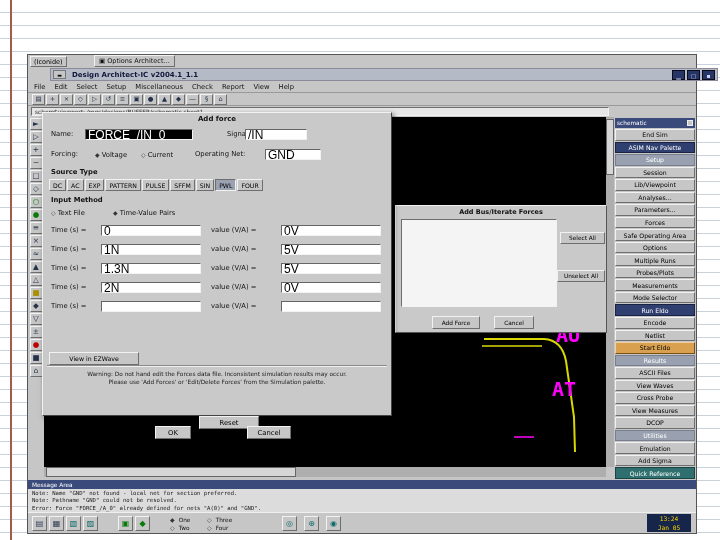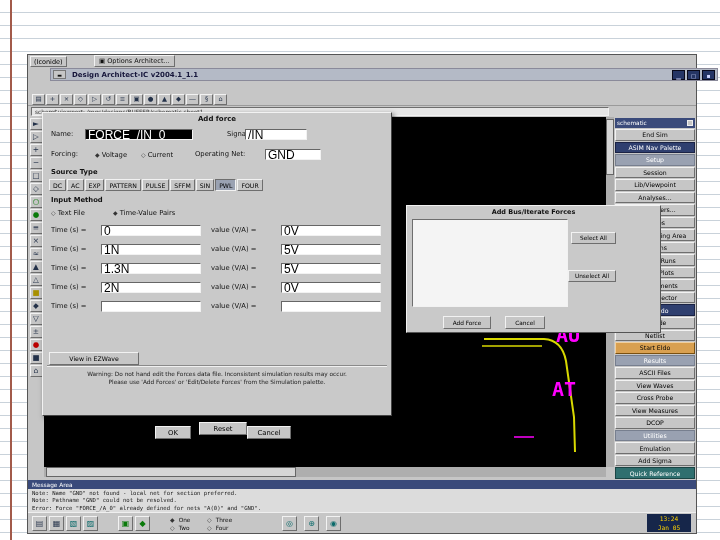--- a/index.html
+++ b/index.html
@@ -63,22 +63,22 @@
   .pal-title { height:10px; background:#3a4a7a; color:#fff; font-size:5.8px; display:flex;
     justify-content:space-between; align-items:center; padding:0 2px; flex:none; }
   .pal-close { width:6px; height:6px; background:#c6c6c6; border:1px solid #eee; }
   .pal-item { flex:1; font-size:6.2px; display:flex; align-items:center; justify-content:center;
     white-space:nowrap; overflow:hidden; padding:0; }
   .pdark { background:#2f3f6f; color:#fff; border:1px solid #1a2244; }
   .phdr { background:#99a1b1; color:#fff; border:1px solid #777f8f; }
   .phl { background:#d9a050; border:1px solid; border-color:#f0d0a0 #7a5010 #7a5010 #f0d0a0; }
   .pteal { background:#2f6f6f; color:#fff; border:1px solid #1a4444; }
 
-  .buspanel { position:absolute; left:367px; top:150px; width:255px; height:128px; background:#c9c9c9;
-    border:1px solid; border-color:#f2f2f2 #555 #555 #f2f2f2; z-index:3;margin-left:11px; }
+  .buspanel { position:absolute; left:367px; top:150px; width:212px; height:128px; background:#c9c9c9;
+    border:1px solid; border-color:#f2f2f2 #555 #555 #f2f2f2; z-index:3; }
   .bus-title { position:absolute; top:2px; width:100%; text-align:center; font-size:6.5px; font-weight:bold; }
   .bus-list { position:absolute; left:5px; top:13px; width:156px; height:88px; background:#f4f4f4; }
   .bus-btn { position:absolute; font-size:5.8px; height:12px; padding:0 2px; }
 
   .dialog { position:absolute; left:14px; top:57px; width:350px; height:304px; background:#c9c9c9;
     border:1px solid; border-color:#f2f2f2 #444 #444 #f2f2f2; box-shadow:2px 2px 5px rgba(0,0,0,.5); z-index:5; }
   .d-title { position:absolute; top:2px; width:100%; text-align:center; font-size:7px; font-weight:bold; }
   .dl { position:absolute; font-size:6.8px; line-height:11px; height:11px; white-space:nowrap; }
   .df { position:absolute; height:11px; font-size:12px; border:1px solid; padding:0 2px;
     border-color:#666 #f2f2f2 #f2f2f2 #666; background:#fff; }
@@ -124,20 +124,31 @@
     <div class="titlebar">
       <span class="tb-menu">▬</span>
       <span class="tb-title">Design Architect-IC v2004.1_1.1</span>
       <span class="tb-btns">
         <span class="tb-btn">▁</span>
         <span class="tb-btn">▢</span>
         <span class="tb-btn">▪</span>
       </span>
     </div>
 
+    <div class="menubar">
+      <span class="menu-item">File</span>
+      <span class="menu-item">Edit</span>
+      <span class="menu-item">Select</span>
+      <span class="menu-item">Setup</span>
+      <span class="menu-item">Miscellaneous</span>
+      <span class="menu-item">Check</span>
+      <span class="menu-item">Report</span>
+      <span class="menu-item">View</span>
+      <span class="menu-item">Help</span>
+    </div>
 
     <div class="toolbar">
       <button class="ticon raised">▤</button>
       <button class="ticon raised">+</button>
       <button class="ticon raised">×</button>
       <button class="ticon raised">◇</button>
       <button class="ticon raised">▷</button>
       <button class="ticon raised">↺</button>
       <button class="ticon raised">≡</button>
       <button class="ticon raised">▣</button>
@@ -301,21 +312,21 @@
       <span class="dl" style="left:168px; top:188px;">value (V/A) =</span>
       <input class="df" style="left: 238px; top: 188px; width: 100px;" readonly="" value="">
 
       <button class="dbtn raised" style="left:6px; top:208px; width:90px; font-size:6.2px;">View in EZWave</button>
 
       <div class="hr"></div>
       <div class="warn" style="top:258px;">Warning: Do not hand edit the Forces data file. Inconsistent simulation results may occur.</div>
       <div class="warn" style="top:266px;">Please use 'Add Forces' or 'Edit/Delete Forces' from the Simulation palette.</div>
 
       <button class="dbtn raised" style="left:112px; top:282px; width:36px;">OK</button>
-      <button class="dbtn raised" style="left:156px; top:278px; width:48px;">Reset</button>
+      <button class="dbtn raised" style="left:156px; top:272px; width:60px;">Reset</button>
       <button class="dbtn raised" style="left:204px; top:282px; width:44px;">Cancel</button>
     </div>
 
     <div class="msgbar">
       <span>Message Area</span>
     </div>
     <div class="msgbody">
       <div>Note: Name "GND" not found - local net for section preferred.</div>
       <div>Note: Pathname "GND" could not be resolved.</div>
       <div>Error: Force "FORCE_/A_0" already defined for nets "A(0)" and "GND".</div>

